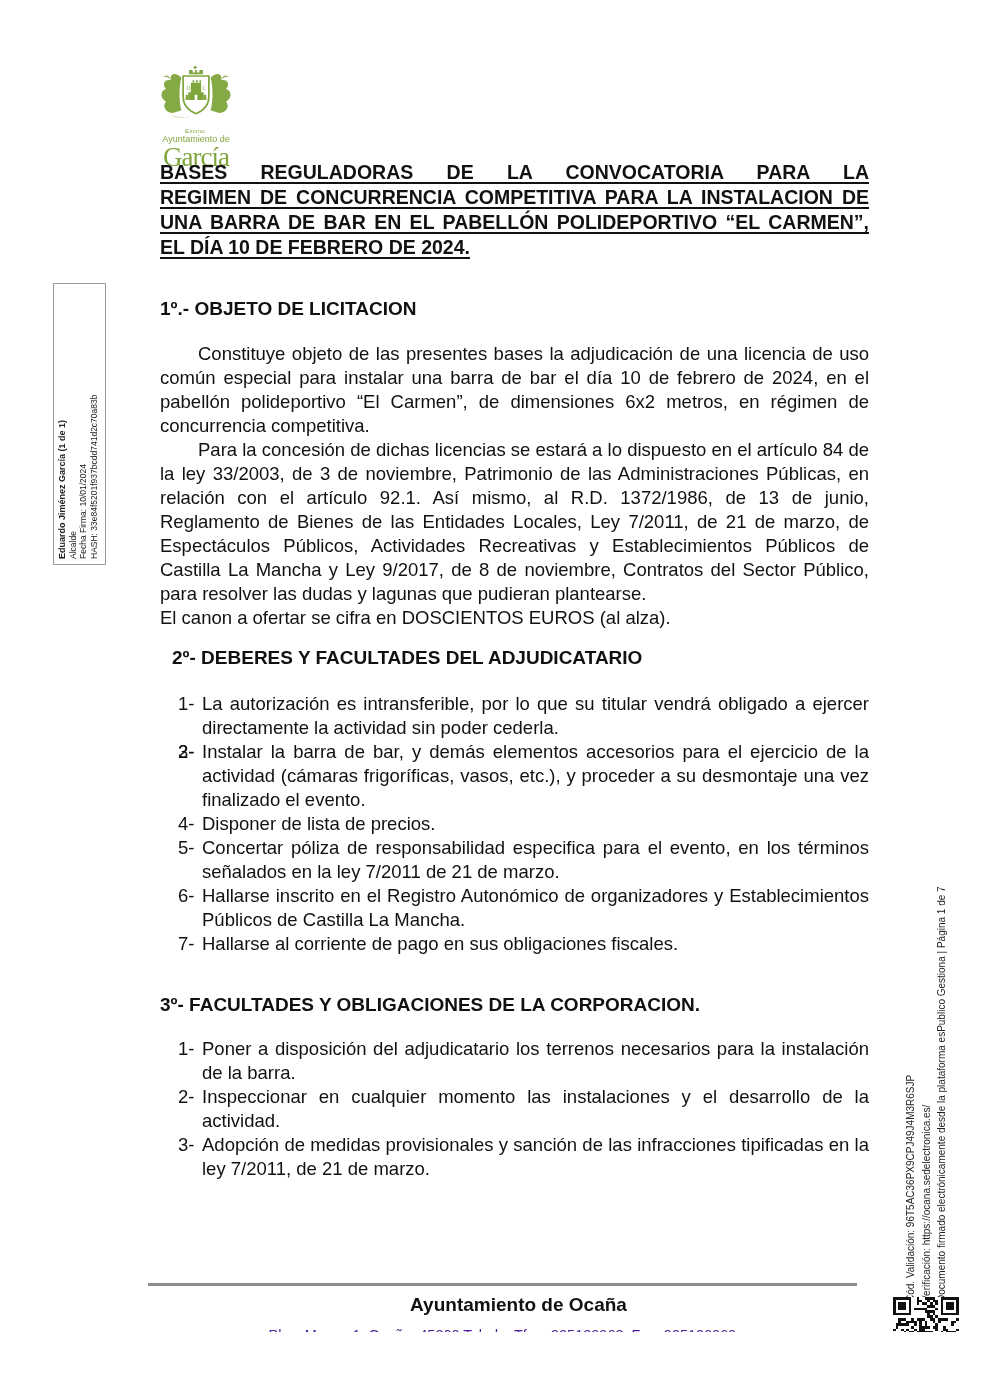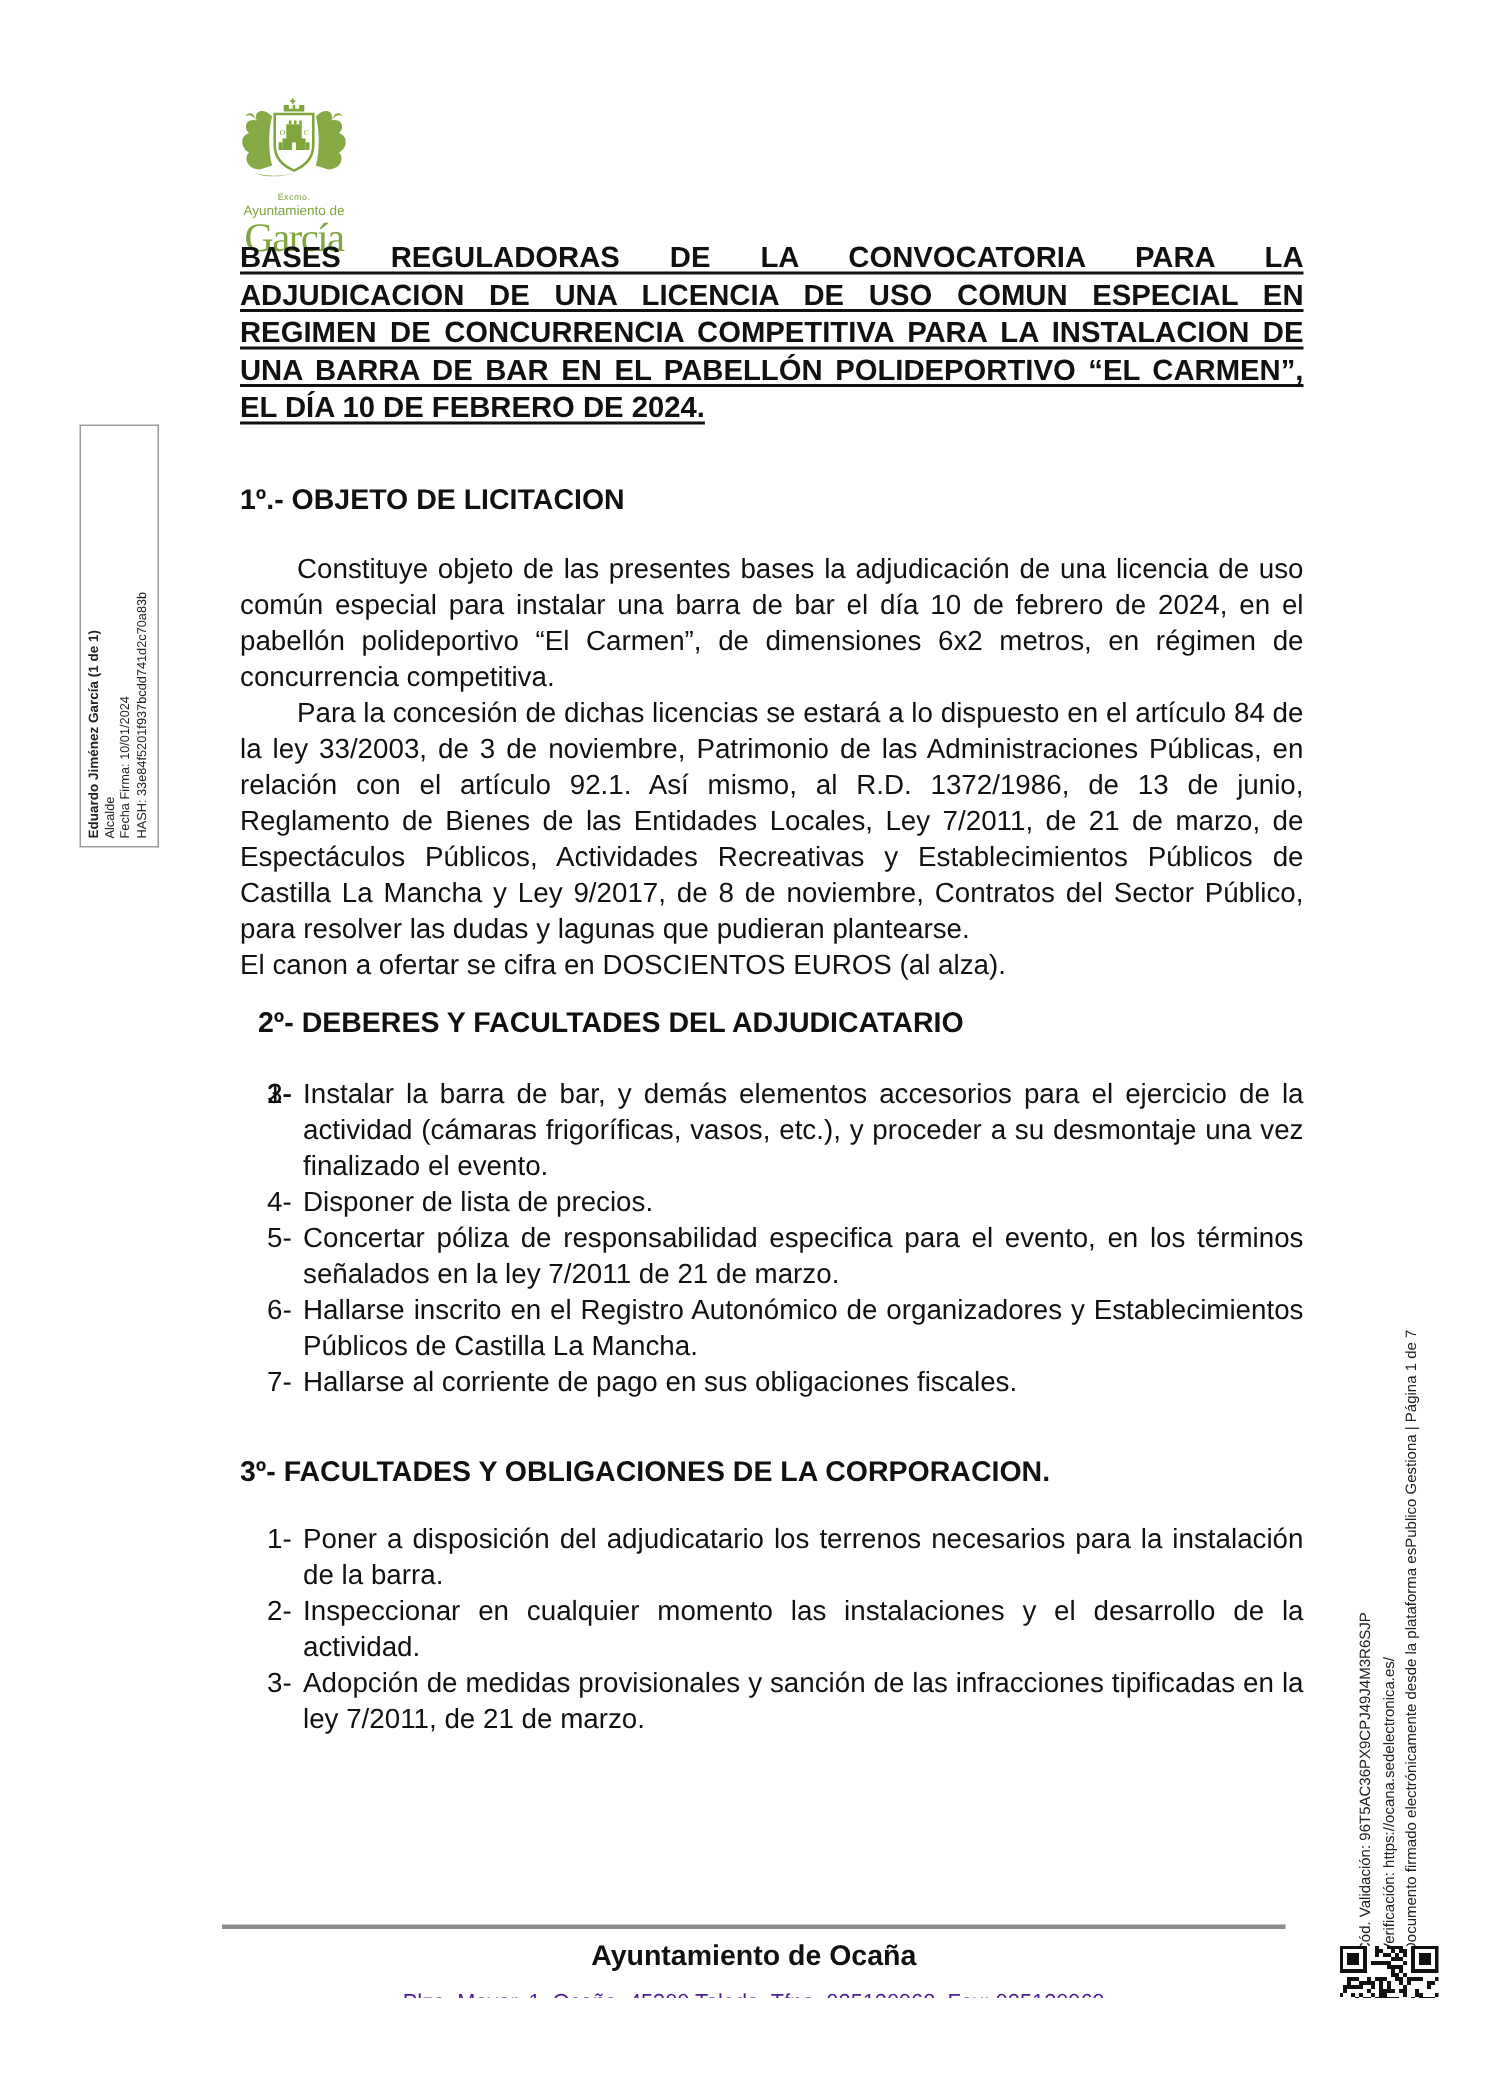--- a/index.html
+++ b/index.html
@@ -30,21 +30,21 @@
   .h-obj{margin:36px 0 21px 0;}
   .h-deb{margin:15px 0 22px 12px;}
   .h-fac{margin:36px 0 20px 0;}
   .content p{margin:0;font-size:18.5px;line-height:24px;text-align:justify;}
   .indent{text-indent:38px;}
   ul.numlist{list-style:none;margin:0;padding:0;}
   ul.numlist li{position:relative;padding-left:42px;margin:0;font-size:18.5px;line-height:24px;text-align:justify;}
   ul.numlist .mk{position:absolute;left:18px;top:0;}
   
   .footer-line{position:absolute;left:148px;top:1283px;width:709px;border-top:3px solid #8c8c8c;}
-  .footer-org{position:absolute;left:148px;top:1294px;width:709px;text-align:center;font-weight:bold;font-size:19px;}
+  .footer-org{position:absolute;left:164px;top:1294px;width:709px;text-align:center;font-weight:bold;font-size:19px;}
   .footer-addr{position:absolute;left:148px;top:1327px;width:709px;text-align:center;font-size:14.5px;color:#4c1d95;}
   
   .qr{position:absolute;left:893px;top:1297px;width:66px;height:66px;}
 </style>
 </head>
 <body>
 
 <div class="page">
 
   <div class="logo">
@@ -93,37 +93,36 @@
       <div>Cód. Validación: 96T5AC36PX9CPJ49J4M3R6SJP</div>
       <div>Verificación: https://ocana.sedelectronica.es/</div>
       <div>Documento firmado electrónicamente desde la plataforma esPublico Gestiona | Página 1 de 7</div>
     </div>
   </div>
 
   <div class="content">
 
     <div class="title">
       <div class="title-line">BASES REGULADORAS DE LA CONVOCATORIA PARA LA</div>
-      <div class="title-line">ADJUDICACION DE UNA LICENCIA DE USO COMUN ESPECIAL EN</div>
       <div class="title-line">REGIMEN DE CONCURRENCIA COMPETITIVA PARA LA INSTALACION DE</div>
       <div class="title-line">UNA BARRA DE BAR EN EL PABELLÓN POLIDEPORTIVO “EL CARMEN”,</div>
       <div class="title-line last">EL DÍA 10 DE FEBRERO DE 2024.</div>
     </div>
 
     <section>
       <h2 class="h-obj">1º.- OBJETO DE LICITACION</h2>
       <p class="indent">Constituye objeto de las presentes bases la adjudicación de una licencia de uso común especial para instalar una barra de bar el día 10 de febrero de 2024, en el pabellón polideportivo “El Carmen”, de dimensiones 6x2 metros, en régimen de concurrencia competitiva.</p>
       <p class="indent">Para la concesión de dichas licencias se estará a lo dispuesto en el artículo 84 de la ley  33/2003, de 3 de noviembre, Patrimonio de las Administraciones Públicas, en relación con el artículo 92.1. Así mismo, al R.D. 1372/1986,  de 13 de junio, Reglamento de Bienes de las Entidades Locales, Ley 7/2011, de 21 de marzo, de Espectáculos Públicos, Actividades Recreativas y Establecimientos Públicos de Castilla La Mancha y Ley 9/2017, de 8 de noviembre, Contratos del Sector Público, para resolver las dudas y lagunas que pudieran plantearse.</p>
       <p>El canon a ofertar se cifra en DOSCIENTOS EUROS (al alza).</p>
     </section>
 
     <section>
       <h2 class="h-deb">2º- DEBERES Y FACULTADES DEL ADJUDICATARIO</h2>
       <ul class="numlist">
-        <li><span class="mk">1-</span></li>
+        <li><span class="mk">1-</span><span>La autorización es intransferible, por lo que su titular vendrá obligado a ejercer directamente la actividad sin poder cederla.</span></li>
         <li><span class="mk">2-</span></li>
         <li><span class="mk">3-</span><span>Instalar la barra de bar, y demás elementos accesorios para el ejercicio de la actividad (cámaras frigoríficas, vasos, etc.), y proceder a su desmontaje una vez finalizado el evento.</span></li>
         <li><span class="mk">4-</span><span>Disponer de lista de precios.</span></li>
         <li><span class="mk">5-</span><span>Concertar póliza de responsabilidad especifica para el evento, en los términos señalados en la ley 7/2011 de 21 de marzo.</span></li>
         <li><span class="mk">6-</span><span>Hallarse inscrito en el Registro Autonómico de organizadores y Establecimientos Públicos de Castilla La Mancha.</span></li>
         <li><span class="mk">7-</span><span>Hallarse al corriente de pago en sus obligaciones fiscales.</span></li>
       </ul>
     </section>
 
     <section>

